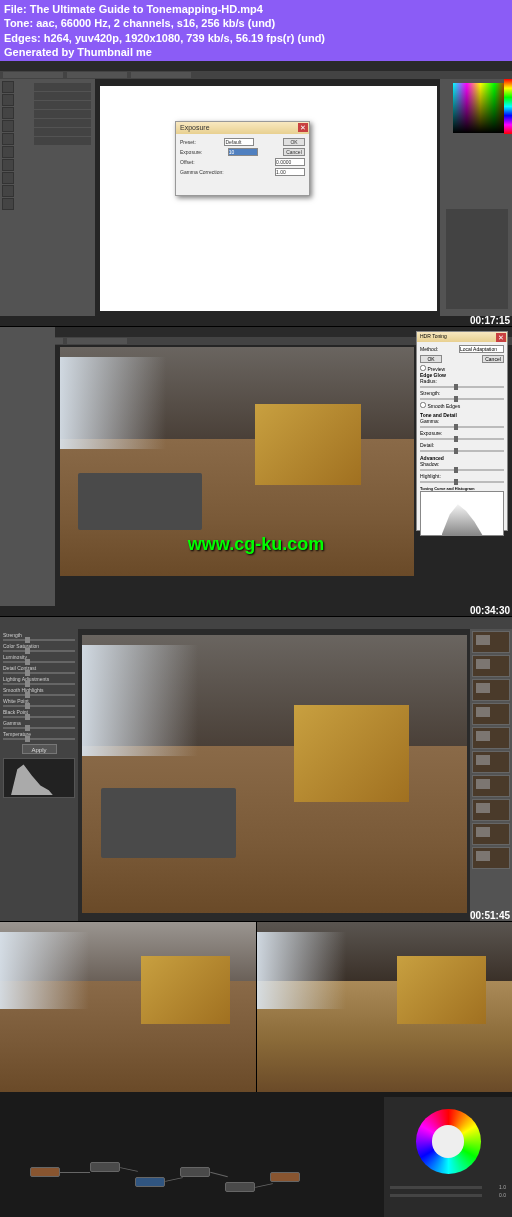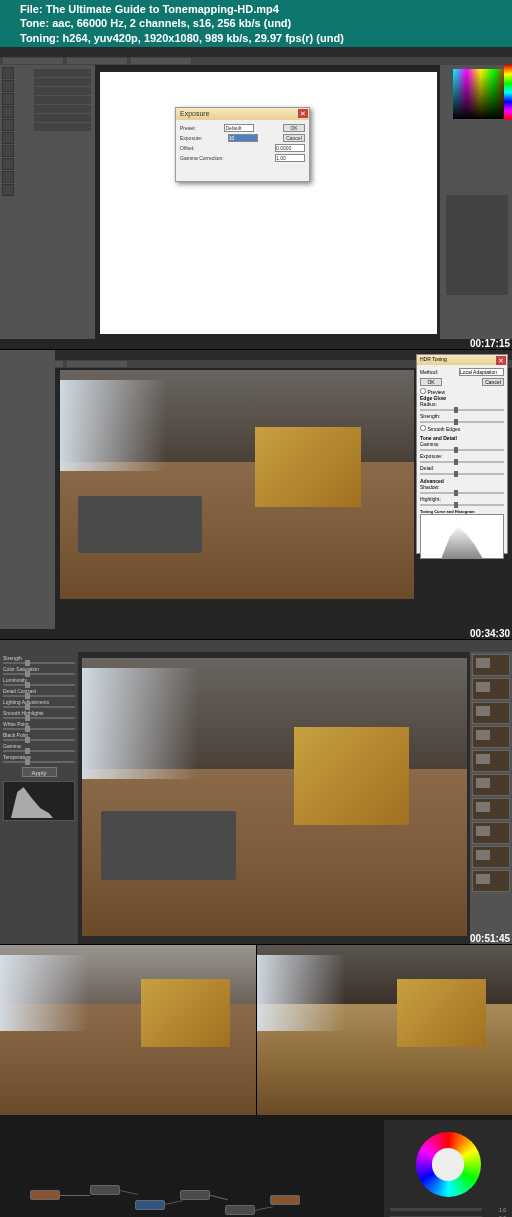--- a/index.html
+++ b/index.html
@@ -1,22 +1,22 @@
 <!DOCTYPE html>
 <html><head>
   <meta charset="utf-8">
   <style>
     * { margin: 0; padding: 0; box-sizing: border-box; }
     body { width: 512px; background: #000; font-family: Arial, sans-serif; }
     
     
-    .meta { background: #0f766e; color: #fff; font-size: 11px; padding: 2px 20px; line-height: 1.3; font-weight: bold; }
-    
-    
-    .frame1 { background: #252525; height: 303px; position: relative; border-bottom: 1px solid #000; }
+    .meta { background: #8b5cf6; color: #fff; font-size: 11px; padding: 2px 4px; line-height: 1.3; font-weight: bold; }
+    
+    
+    .frame1 { background: #252525; height: 266px; position: relative; border-bottom: 1px solid #000; }
     .ps-menu { height: 10px; background: #2a2a2a; }
     .ps-tabs { height: 8px; background: #434343; padding: 0 3px; display: flex; gap: 4px; align-items: center; }
     .ps-tab { background: #535353; height: 6px; width: 60px; }
     .ps-toolbar { position: absolute; left: 0; top: 18px; width: 30px; bottom: 10px; background: #535353; display: flex; flex-direction: column; padding: 2px; gap: 1px; }
     .ps-tool { width: 12px; height: 12px; background: #444; border: 1px solid #333; }
     .ps-leftpanel { position: absolute; left: 30px; top: 18px; width: 65px; bottom: 10px; background: #535353; padding: 4px; }
     .ps-layer { height: 8px; background: #434343; margin-bottom: 1px; font-size: 5px; color: #aaa; padding: 1px; }
     .ps-canvas { position: absolute; left: 100px; top: 25px; right: 75px; bottom: 15px; background: #fff; }
     .ps-right { position: absolute; right: 0; top: 18px; width: 72px; bottom: 10px; background: #535353; }
     .ps-colorpicker { position: absolute; right: 4px; top: 4px; width: 55px; height: 50px; background: linear-gradient(to right, #fff, #f00); }
@@ -92,21 +92,22 @@
     .f4-slider-row { display: flex; align-items: center; margin-bottom: 2px; }
     .f4-slider-bar { flex: 1; height: 3px; background: #444; position: relative; }
     .f4-slider-val { width: 22px; font-size: 5px; color: #aaa; text-align: right; margin-left: 2px; }
   </style>
 </head>
 <body>
 
 <div class="meta">
   <div><span>File:</span> <span>The Ultimate Guide to Tonemapping-HD.mp4</span></div>
   <div><span>Tone:</span> <span>aac, 66000 Hz, 2 channels, s16, 256 kb/s (und)</span></div>
-  <div><span>Toning:</span> <span>h264, yuv420p, 1920x1080, 989 kb/s, 29.97 fps(r) (und)</span></div>
+  <div><span>Edges:</span> <span>h264, yuv420p, 1920x1080, 739 kb/s, 56.19 fps(r) (und)</span></div>
+  <div><span>Generated by Thumbnail me</span></div>
 </div>
 
 <div class="frame1">
   <div class="ps-menu"></div>
   <div class="ps-tabs">
     <div class="ps-tab"></div>
     <div class="ps-tab"></div>
     <div class="ps-tab"></div>
   </div>
   <div class="ps-toolbar">
@@ -219,20 +220,21 @@
         <div class="hdr-slider"></div>
         <span>Highlight:</span>
         <div class="hdr-slider"></div>
       </div>
       <div style="font-weight:bold;font-size:4px">Toning Curve and Histogram</div>
       <div class="hdr-histo">
         <div class="hdr-histo-curve"></div>
       </div>
     </div>
   </div>
+  <div class="watermark">www.cg-ku.com</div>
   <div class="timestamp">00:34:30</div>
 </div>
 
 <div class="frame3">
   <div class="f3-top"></div>
   <div class="f3-left">
     <div class="f3-slider-group">
         <div class="f3-slider-label">Strength</div>
         <div class="f3-slider"></div>
       </div>

